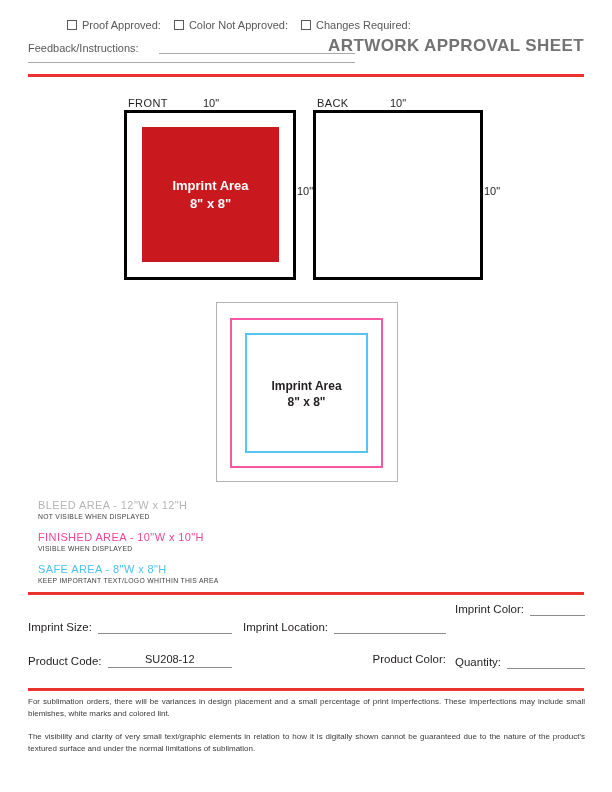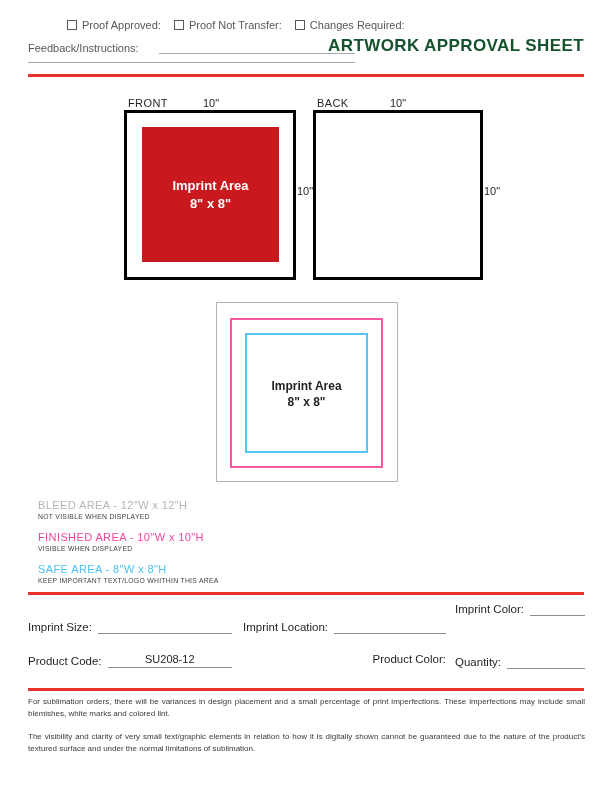--- a/index.html
+++ b/index.html
@@ -31,21 +31,21 @@
     font-size: 11px; color: #57585a;
   }
   .feedback-line { flex: 1; border-bottom: 1px solid #a7a9ac; height: 13px; }
   .feedback-line2 {
     position: absolute; left: 28px; top: 62px; width: 327px;
     border-bottom: 1px solid #a7a9ac; height: 1px;
   }
   .sheet-title {
     position: absolute; right: 28px; top: 36px;
     font-size: 17px; font-weight: 700; letter-spacing: 0.4px;
-    color: #14532d; white-space: nowrap;
+    color: #737373; white-space: nowrap;
   }
   .rule-red { position: absolute; left: 28px; width: 556px; height: 3px; background: #e8332f; }
   .rule-red.r1 { top: 74px; }
   .rule-red.r2 { top: 592px; }
   .rule-red.r3 { top: 688px; }
   
   .view-label { position: absolute; font-size: 11px; letter-spacing: 0.4px; color: #231f20; }
   .dim-label  { position: absolute; font-size: 11px; color: #231f20; }
   .view-box { position: absolute; top: 110px; height: 170px; border: 3px solid #000; background: #fff; }
   .view-box.front { left: 124px; width: 172px; }
@@ -110,21 +110,21 @@
 
 <div class="page">
 
   <div class="checkbox-row">
     <div class="checkbox-item">
       <span class="checkbox-box"></span>
       <span>Proof Approved:</span>
     </div>
     <div class="checkbox-item">
       <span class="checkbox-box"></span>
-      <span>Proof Not Transfer:</span>
+      <span>Color Not Approved:</span>
     </div>
     <div class="checkbox-item">
       <span class="checkbox-box"></span>
       <span>Changes Required:</span>
     </div>
   </div>
 
   <div class="feedback-row">
     <span class="lbl">Feedback/Instructions:</span>
     <span class="feedback-line"></span>

